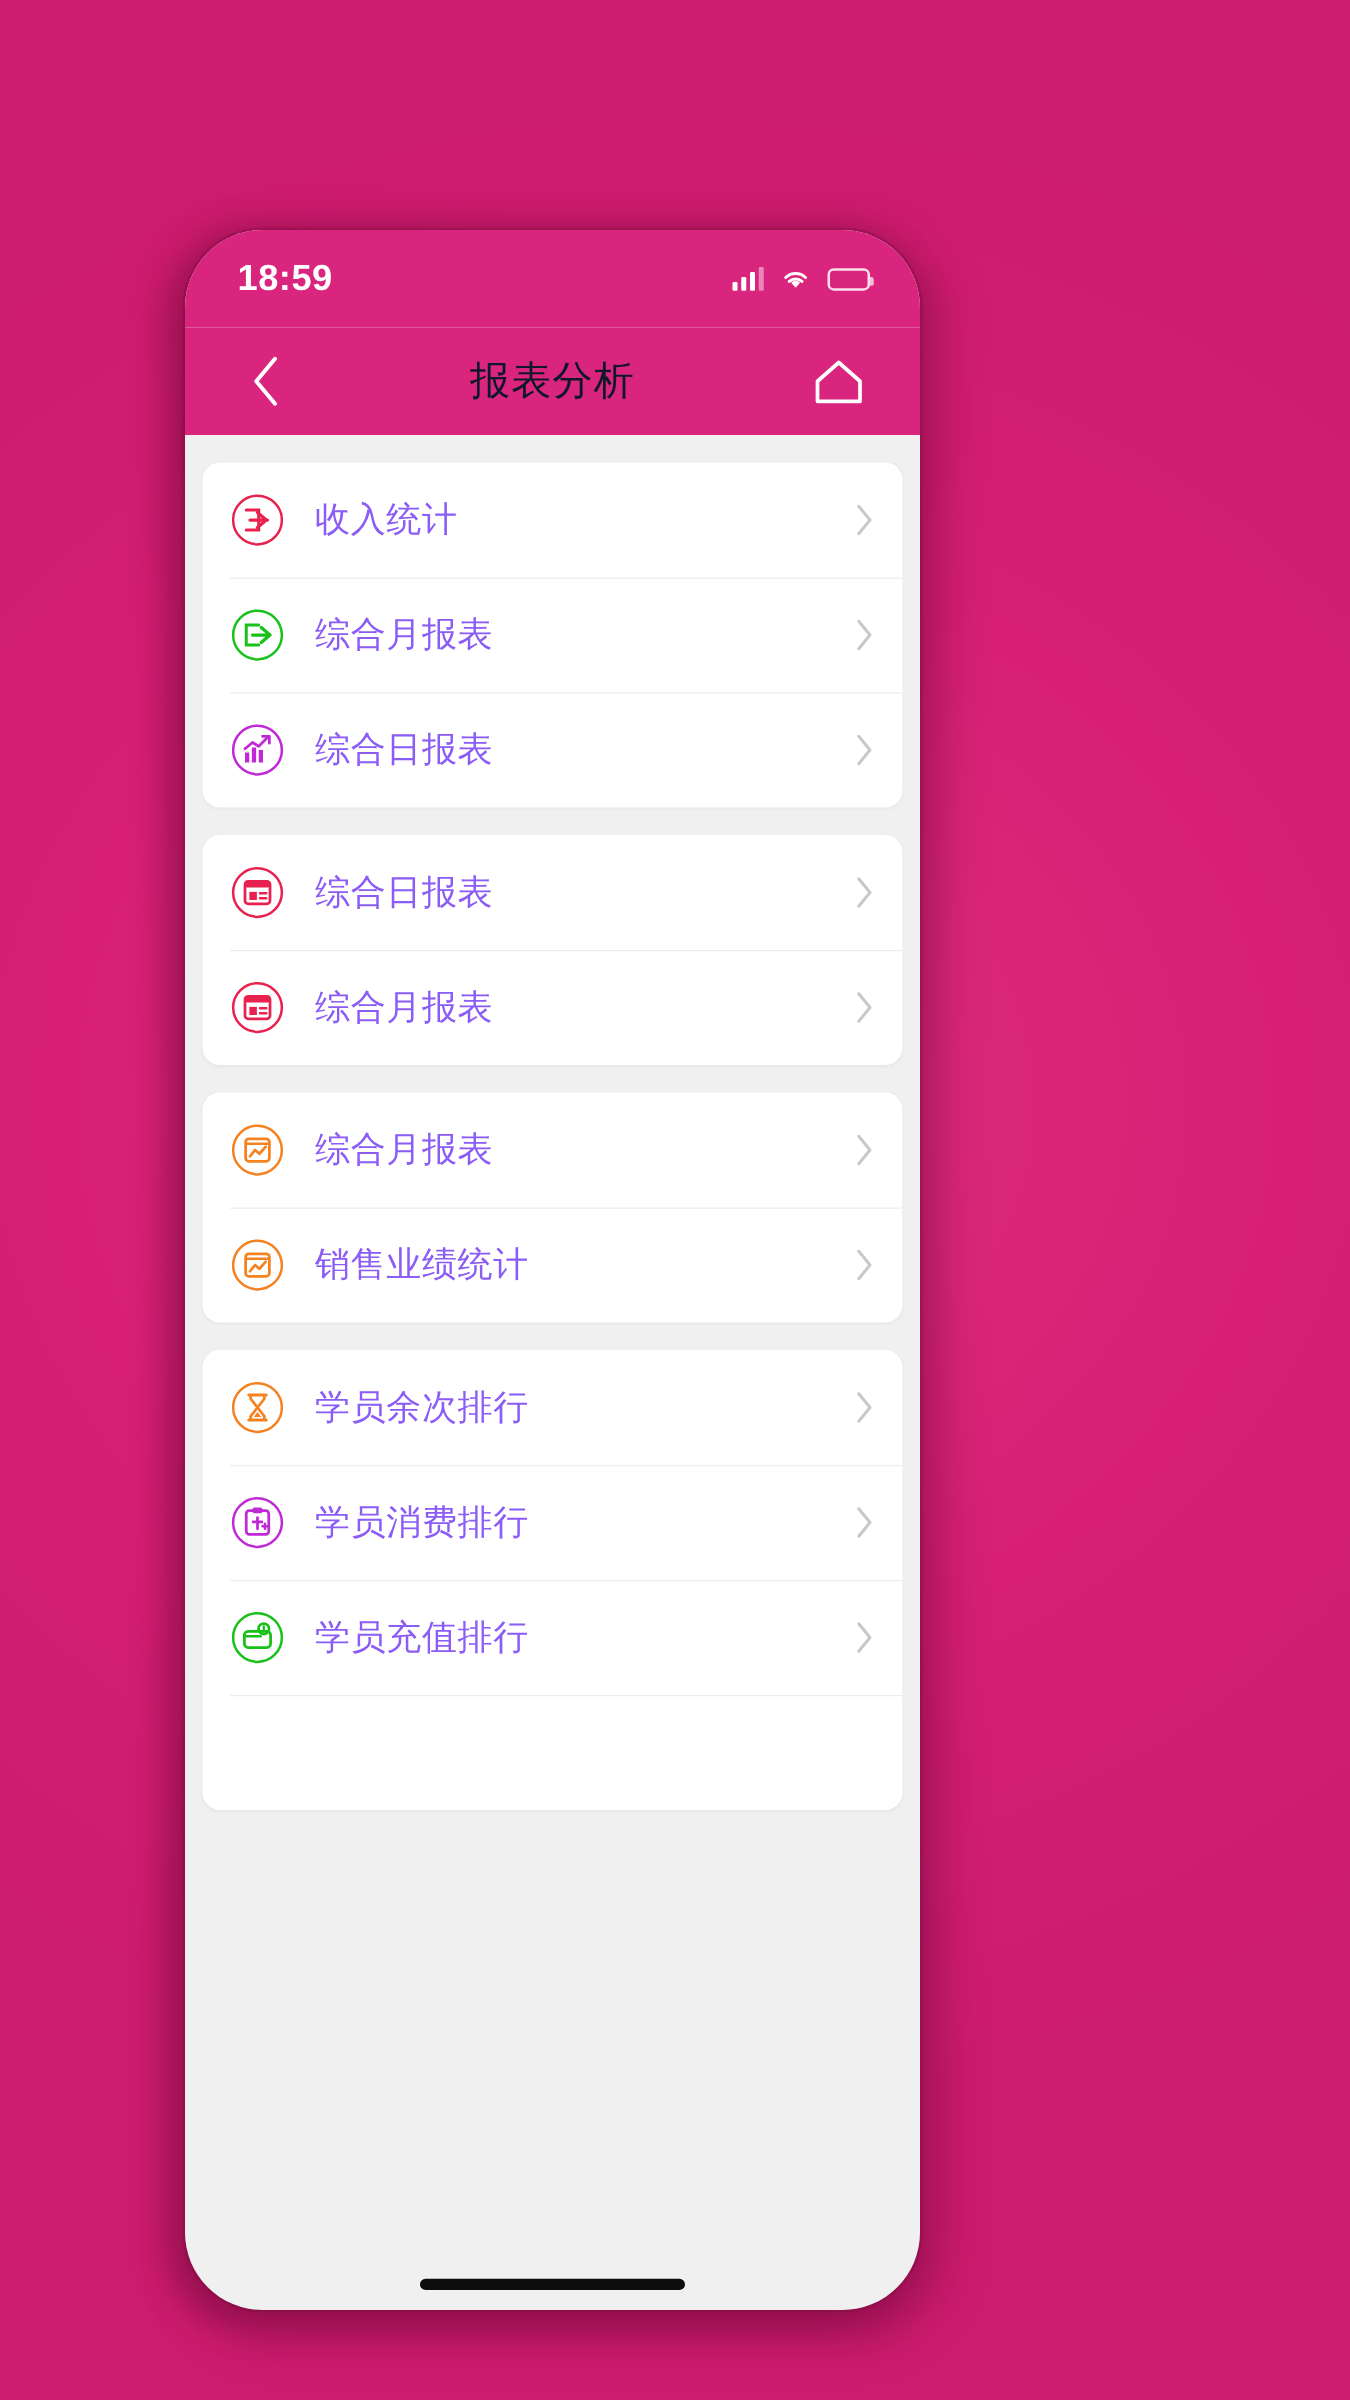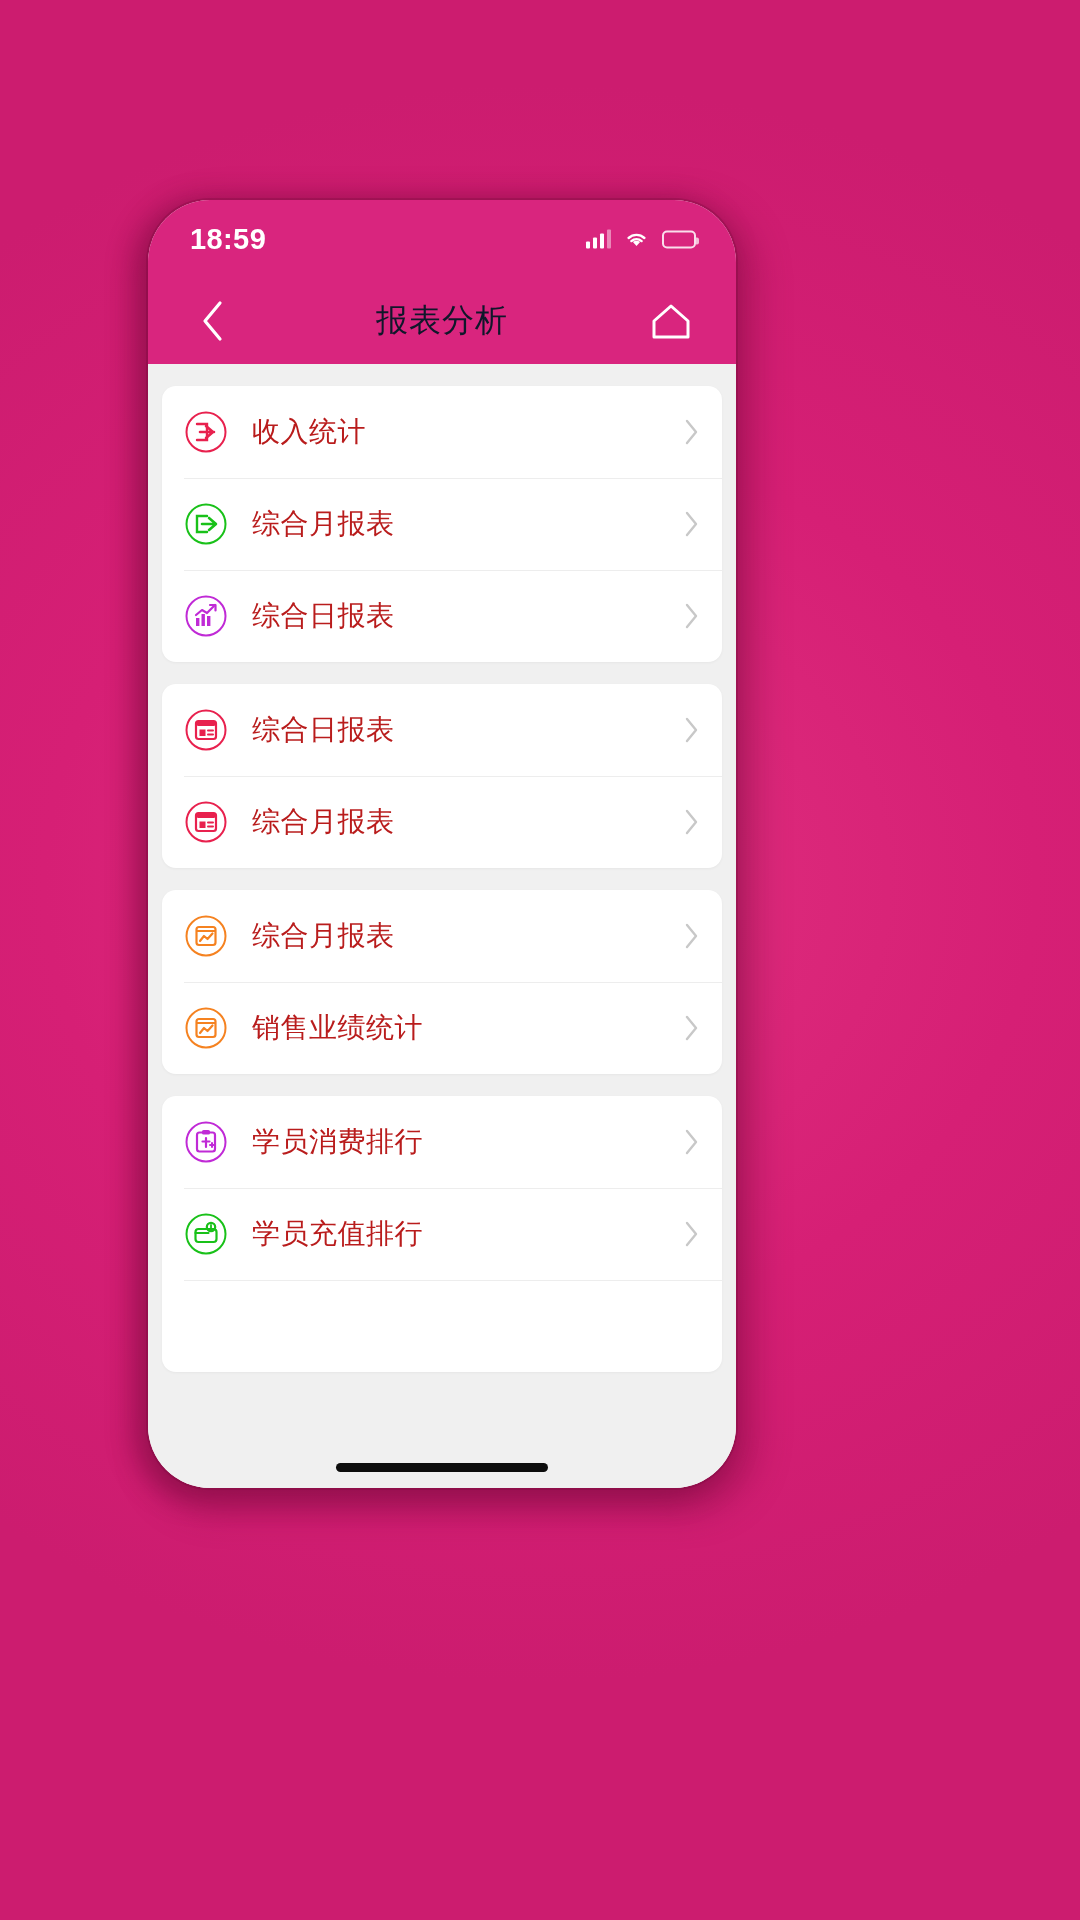--- a/index.html
+++ b/index.html
@@ -9,22 +9,22 @@
   }
   body {
     background:
       radial-gradient(ellipse 900px 800px at 50% 46%, #e0307f 0%, #d61f75 55%, #cc1c6f 100%);
     position:relative;
   }
 
   
   #phone {
     position:absolute;
-    left:148px; top:200px;
-    width:588px; height:1288px;
+    left:148px; top:184px;
+    width:588px; height:1664px;
     border-radius:62px;
     overflow:hidden;
     background:#f0f0f0;
     box-shadow:
       0 0 0 2px rgba(120,10,60,.30),
       -10px 6px 26px 6px rgba(110,8,55,.42),
       10px 14px 34px 10px rgba(110,8,55,.34);
   }
 
   
@@ -105,21 +105,21 @@
     height:1px; background:#ededed;
   }
   .row-icon {
     width:44px; height:44px; flex:0 0 44px;
     border-radius:50%;
     display:flex; align-items:center; justify-content:center;
     margin-right:24px;
   }
   .row-icon svg { display:block; }
   .row-label {
-    font-size:28px; color:#b91c1c; letter-spacing:.5px;
+    font-size:28px; color:#8b5cf6; letter-spacing:.5px;
     font-family:"DejaVu Sans","Liberation Sans",sans-serif;
   }
   .row-chev { margin-left:auto; }
   .row-chev svg { display:block; }
 
   
   .home-indicator {
     position:absolute; bottom:16px; left:50%;
     transform:translateX(-50%);
     width:212px; height:9px; border-radius:5px;
@@ -287,20 +287,36 @@
               <svg width="16" height="28" viewBox="0 0 16 28">
             <path d="M3 3 L12 14 L3 25" stroke="#c8c8c8" stroke-width="2.4" fill="none" stroke-linecap="round" stroke-linejoin="round"></path>
           </svg>
             </span>
           </div>
         </div>
         <div class="card">
           <div class="row">
             <span class="row-icon">
               <svg width="44" height="44" viewBox="0 0 44 44">
+       <circle cx="22" cy="22" r="19.5" fill="none" stroke="#f58220" stroke-width="2"></circle>
+       <path d="M15 12 h14 M15 32 h14" stroke="#f58220" stroke-width="2.4" stroke-linecap="round"></path>
+       <path d="M16.5 12 v3 L22 22 L27.5 15 v-3 M16.5 32 v-3 L22 22 L27.5 29 v3" fill="none" stroke="#f58220" stroke-width="2.2" stroke-linejoin="round"></path>
+       <path d="M19 29.5 h6 L22 25.5 Z" fill="#f58220"></path>
+     </svg>
+            </span>
+       <span class="row-label">学员余次排行</span>
+       <span class="row-chev">
+              <svg width="16" height="28" viewBox="0 0 16 28">
+            <path d="M3 3 L12 14 L3 25" stroke="#c8c8c8" stroke-width="2.4" fill="none" stroke-linecap="round" stroke-linejoin="round"></path>
+          </svg>
+            </span>
+          </div>
+          <div class="row">
+            <span class="row-icon">
+              <svg width="44" height="44" viewBox="0 0 44 44">
        <circle cx="22" cy="22" r="19.5" fill="none" stroke="#c02ad6" stroke-width="2"></circle>
        <rect x="13" y="12.5" width="18" height="19" rx="2.5" fill="none" stroke="#c02ad6" stroke-width="2.2"></rect>
        <rect x="18" y="10" width="8" height="4.5" rx="1.6" fill="#c02ad6"></rect>
        <path d="M22 18 v9 M18.5 21.5 h7" stroke="#c02ad6" stroke-width="2.2" stroke-linecap="round"></path>
        <path d="M26 25 l4 0 M28 23 l0 4" stroke="#c02ad6" stroke-width="2" stroke-linecap="round"></path>
      </svg>
             </span>
        <span class="row-label">学员消费排行</span>
        <span class="row-chev">
               <svg width="16" height="28" viewBox="0 0 16 28">

